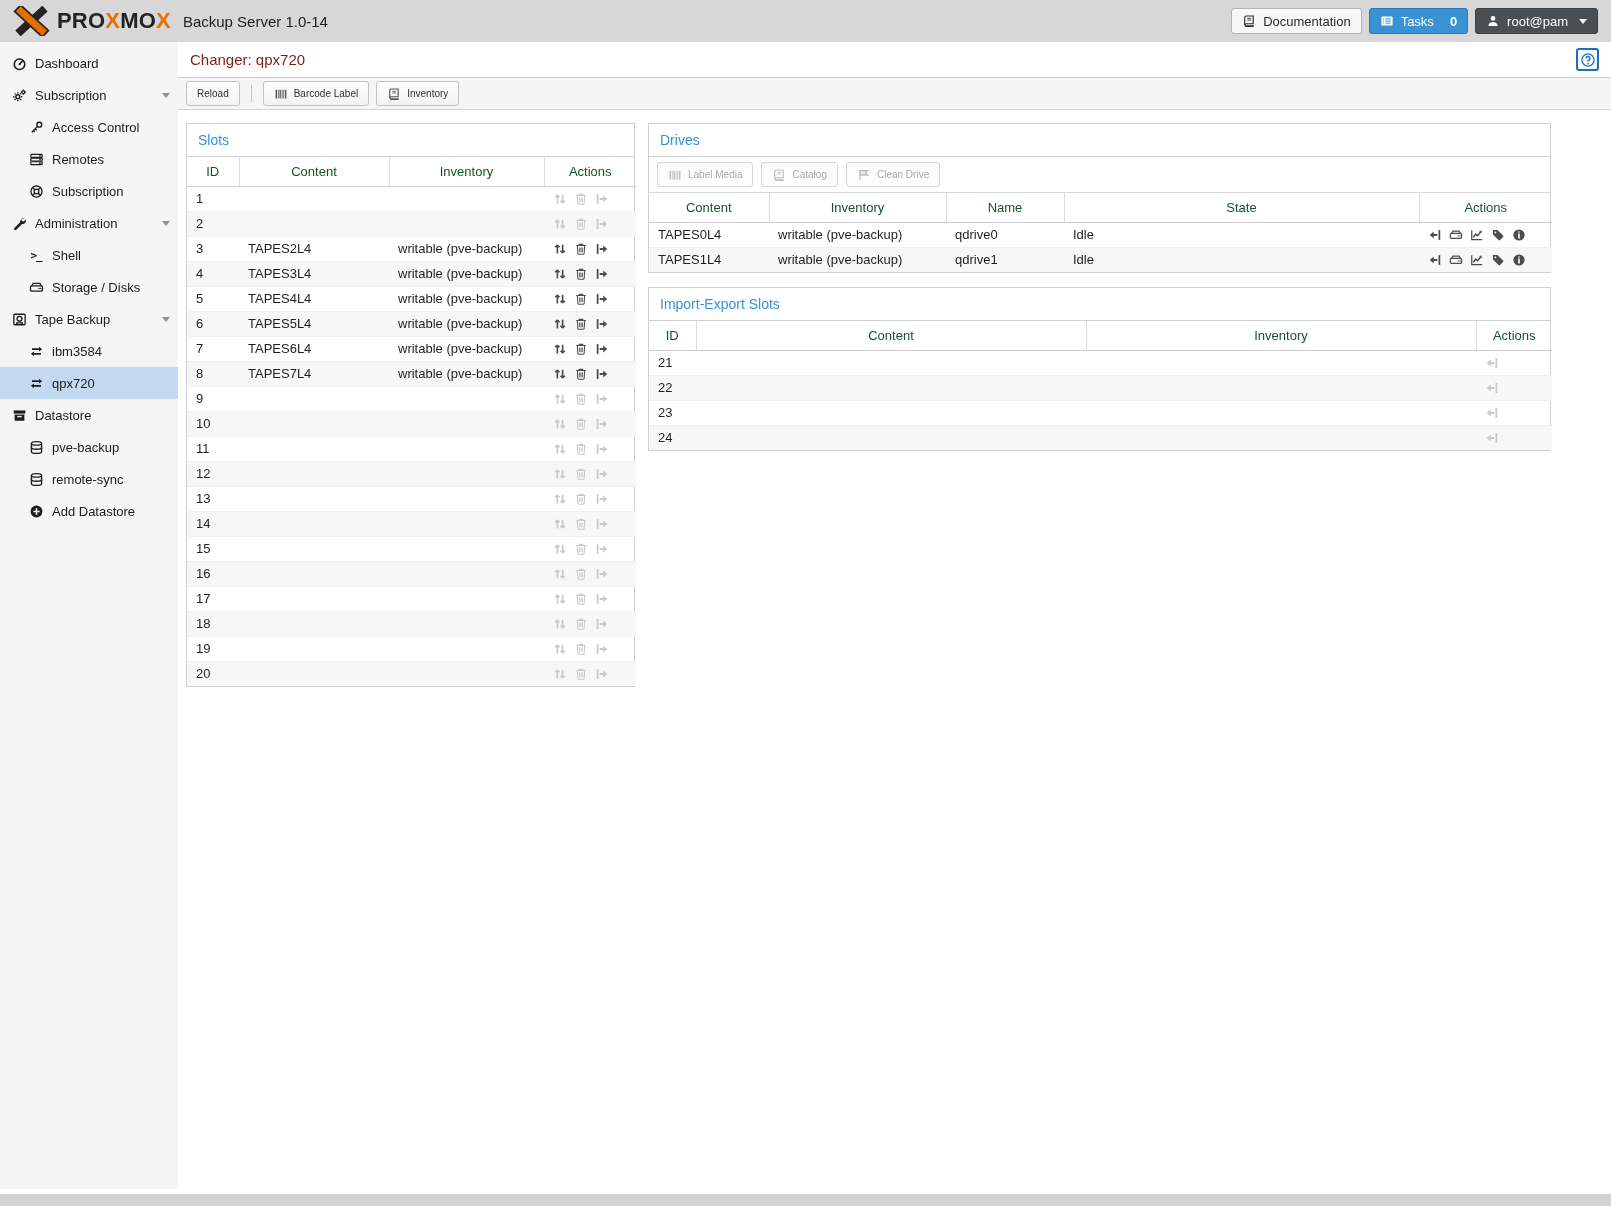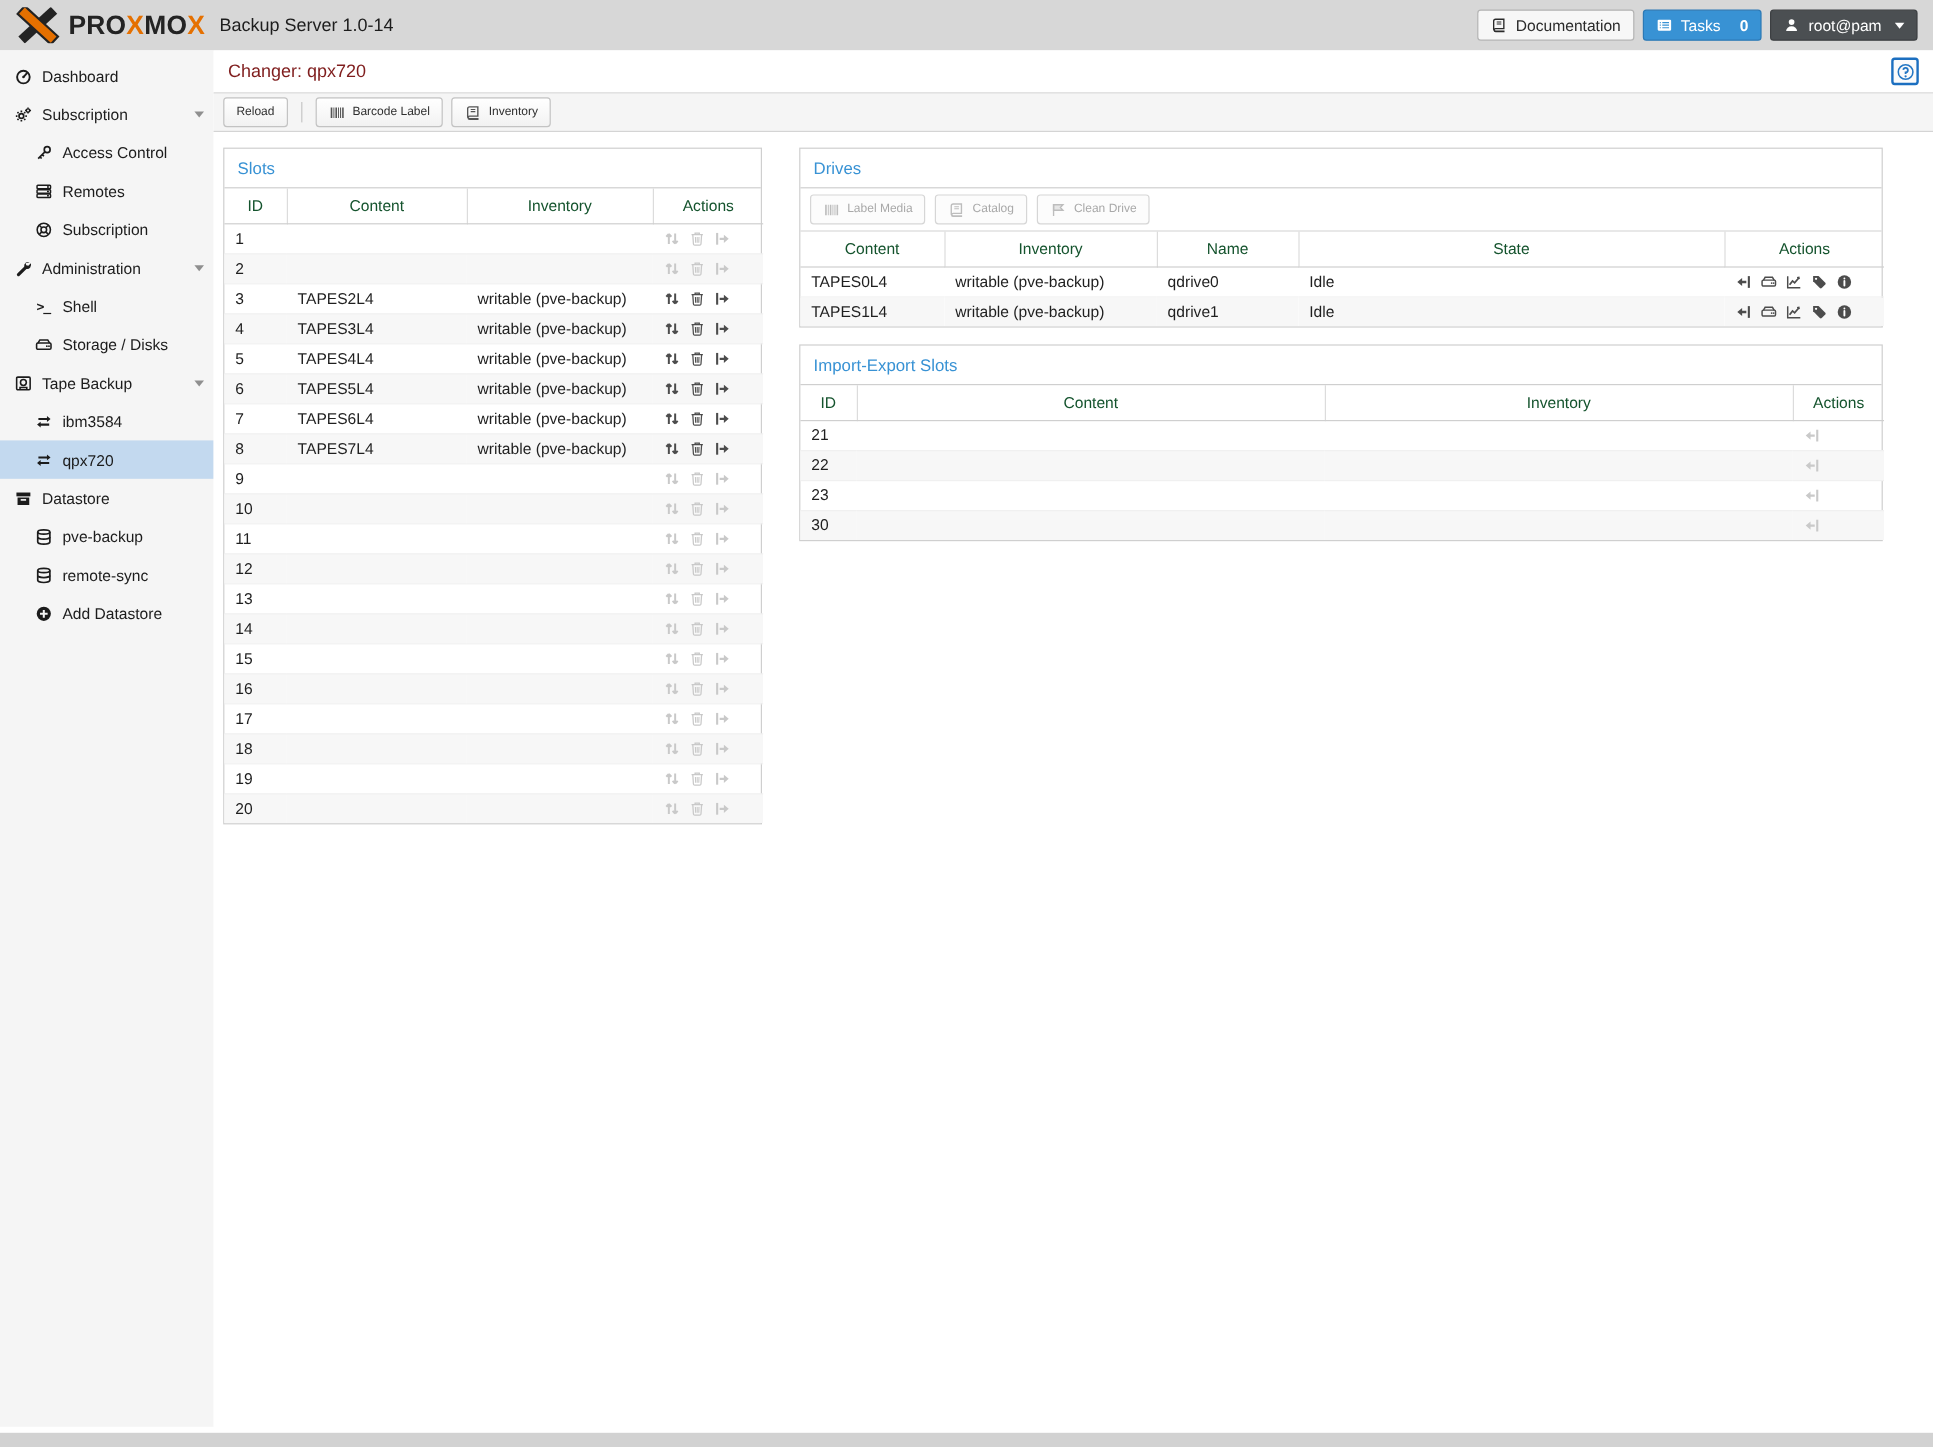--- a/index.html
+++ b/index.html
@@ -38,21 +38,21 @@
   .help-btn svg{width:16px;height:16px;display:block}
 
   .main-toolbar{height:32px;background:#f5f5f5;border-bottom:1px solid #d4d4d4;display:flex;align-items:center;gap:7px;padding:0 8px;flex:none}
   .btn{display:inline-flex;align-items:center;gap:6px;height:25px;padding:0 10px;background:linear-gradient(#ffffff,#f2f2f2);border:1px solid #c3c3c3;border-radius:3px;font-size:10px;color:#2f2f2f;cursor:pointer;font-family:inherit;white-space:nowrap}
   .btn .icon{color:#555}
   .btn .icon svg{width:14px;height:14px;display:block}
   .btn.disabled{color:#a9a9a9;border-color:#d6d6d6;background:#fcfcfc;cursor:default}
   .btn.disabled .icon{color:#bdbdbd}
   .tsep{width:1px;height:17px;background:#c6c6c6;margin:0 4px}
 
-  .content{flex:1;padding:13px 16px 0 8px;display:flex;gap:31px;align-items:flex-start}
+  .content{flex:1;padding:13px 16px 0 8px;display:flex;gap:13px;align-items:flex-start}
   .panel{border:1px solid #cfcfcf;background:#fff}
   .panel-title{color:#3892d4;font-size:14px;padding:8px 11px;border-bottom:1px solid #cfcfcf}
   .slots-panel{width:449px;flex:none}
   .right-col{width:903px;flex:none;display:flex;flex-direction:column;gap:14px}
   .panel-toolbar{padding:5px 8px;border-bottom:1px solid #d9d9d9;display:flex;gap:8px}
 
   
   table.grid{border-collapse:collapse;table-layout:fixed;width:100%;font-size:13px}
   .grid th{font-weight:normal;text-align:center;color:#14532d;padding:6px 9px;border-right:1px solid #dcdcdc;border-bottom:1px solid #cfcfcf;overflow:hidden;white-space:nowrap;cursor:pointer;height:29px}
   .grid th:last-child{border-right:none}
@@ -1058,21 +1058,21 @@
                       <span class="act off">
                         <svg viewBox="0 0 16 16" fill="currentColor">
                           <rect x="12" y="2.4" width="2" height="11.2"></rect>
                           <path d="M10.6 6.9h-4V4.1L2 8l4.6 3.9V9.1h4z"></path>
                         </svg>
                       </span>
                     </div>
                   </td>
                 </tr>
                 <tr class="even">
-                  <td>30</td>
+                  <td>24</td>
                   <td></td>
                   <td></td>
                   <td>
                     <div class="actwrap">
                       <span class="act off">
                         <svg viewBox="0 0 16 16" fill="currentColor">
                           <rect x="12" y="2.4" width="2" height="11.2"></rect>
                           <path d="M10.6 6.9h-4V4.1L2 8l4.6 3.9V9.1h4z"></path>
                         </svg>
                       </span>

